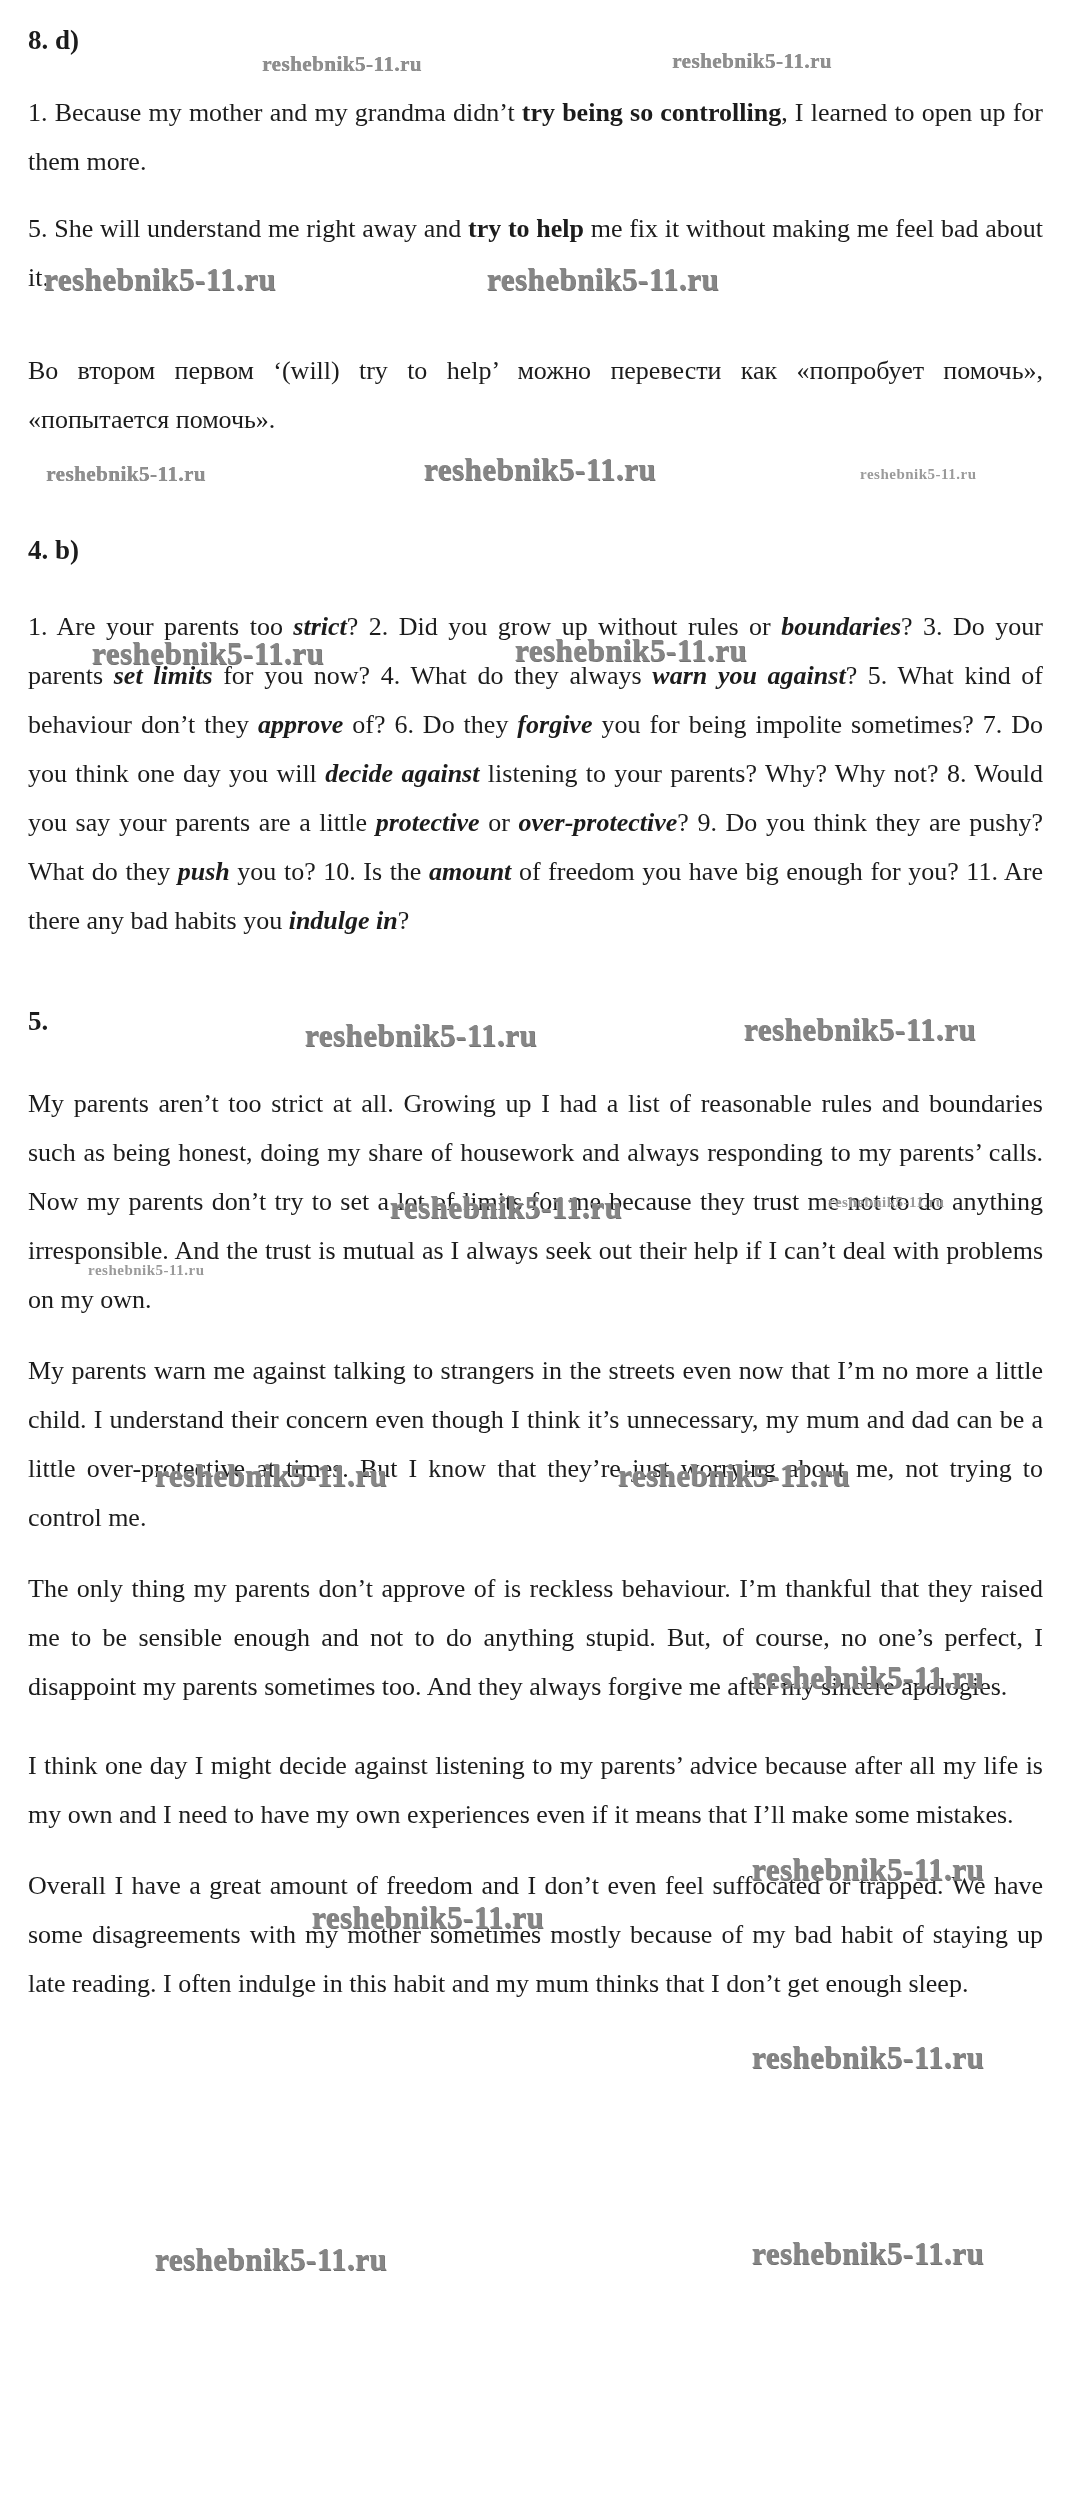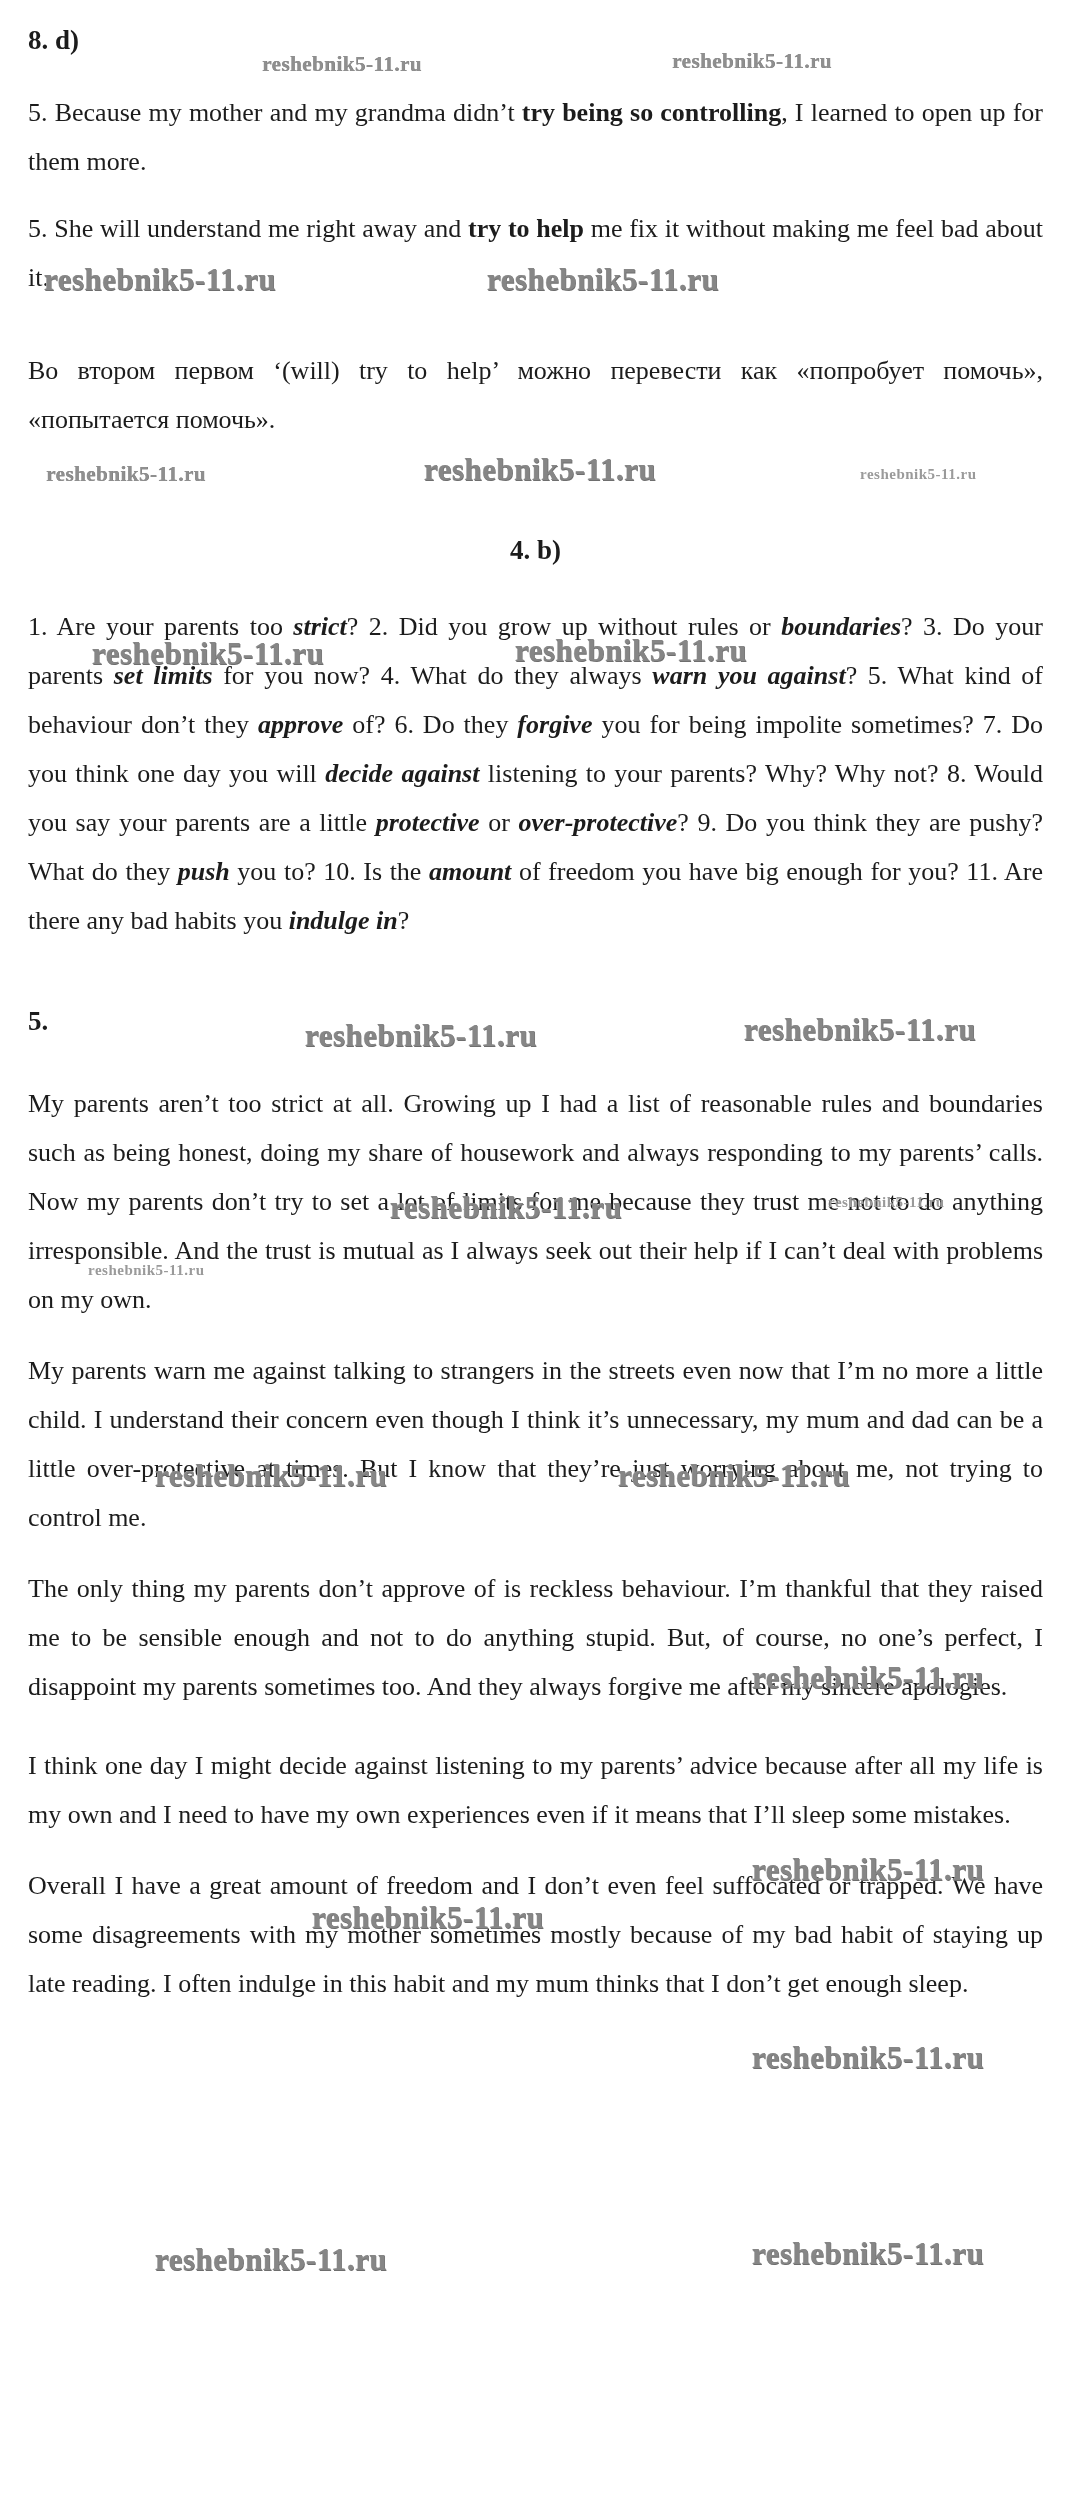--- a/index.html
+++ b/index.html
@@ -35,21 +35,21 @@
     margin: 0 0 18px 0;
   }
   .paras p span.bold { font-weight: bold; }
   .paras p span.italic { font-style: italic; }
   
   #sec0 .paras p:nth-child(2) { margin-bottom: 44px; }
   #sec0 .paras p:nth-child(3) { margin-bottom: 0; }
   #sec0 .paras p:nth-child(4) { margin-bottom: 0; }
   
   #sec1 { margin-top: 88px; }
-  #sec1 h2.heading { margin-bottom: 34px; text-align: center; }
+  #sec1 h2.heading { margin-bottom: 34px; }
   #sec1 .paras p { margin-bottom: 0; }
   
   #sec2 { margin-top: 58px; }
   #sec2 h2.heading { margin-bottom: 40px; }
   #sec2 .paras p { margin-bottom: 22px; }
   #sec2 .paras p:nth-child(3) { margin-bottom: 30px; }
   #sec2 .paras p:nth-child(5) { margin-bottom: 38px; }
   
   .wm-layer {
     position: absolute;
@@ -83,40 +83,40 @@
 </head>
 <body>
 
 <div class="page">
 
   <div class="doc">
 
     <section class="sec" id="sec0">
       <h2 class="heading">8. d)</h2>
       <div class="paras">
-          <p><span>5. Because my mother and my grandma didn’t </span><span class="bold">try being so controlling</span><span>, I learned to open up for them more.</span></p>
+          <p><span>1. Because my mother and my grandma didn’t </span><span class="bold">try being so controlling</span><span>, I learned to open up for them more.</span></p>
           <p><span>5. She will understand me right away and </span><span class="bold">try to help</span><span> me fix it without making me feel bad about it.</span></p>
           <p><span>Во втором первом ‘(will) try to help’ можно перевести как «попробует помочь», «попытается помочь».</span></p>
         </div>
     </section>
 
     <section class="sec" id="sec1">
       <h2 class="heading">4. b)</h2>
       <div class="paras">
           <p><span>1. Are your parents too </span><span class="bold italic">strict</span><span>? 2. Did you grow up without rules or </span><span class="bold italic">boundaries</span><span>? 3. Do your parents </span><span class="bold italic">set limits</span><span> for you now? 4. What do they always </span><span class="bold italic">warn you against</span><span>? 5. What kind of behaviour don’t they </span><span class="bold italic">approve</span><span> of? 6. Do they </span><span class="bold italic">forgive</span><span> you for being impolite sometimes? 7. Do you think one day you will </span><span class="bold italic">decide against</span><span> listening to your parents? Why? Why not? 8. Would you say your parents are a little </span><span class="bold italic">protective</span><span> or </span><span class="bold italic">over-protective</span><span>? 9. Do you think they are pushy? What do they </span><span class="bold italic">push</span><span> you to? 10. Is the </span><span class="bold italic">amount</span><span> of freedom you have big enough for you? 11. Are there any bad habits you </span><span class="bold italic">indulge in</span><span>?</span></p>
         </div>
     </section>
 
     <section class="sec" id="sec2">
       <h2 class="heading">5.</h2>
       <div class="paras">
           <p><span>My parents aren’t too strict at all. Growing up I had a list of reasonable rules and boundaries such as being honest, doing my share of housework and always responding to my parents’ calls. Now my parents don’t try to set a lot of limits for me because they trust me not to do anything irresponsible. And the trust is mutual as I always seek out their help if I can’t deal with problems on my own.</span></p>
           <p><span>My parents warn me against talking to strangers in the streets even now that I’m no more a little child. I understand their concern even though I think it’s unnecessary, my mum and dad can be a little over-protective at times. But I know that they’re just worrying about me, not trying to control me.</span></p>
           <p><span>The only thing my parents don’t approve of is reckless behaviour. I’m thankful that they raised me to be sensible enough and not to do anything stupid. But, of course, no one’s perfect, I disappoint my parents sometimes too. And they always forgive me after my sincere apologies.</span></p>
-          <p><span>I think one day I might decide against listening to my parents’ advice because after all my life is my own and I need to have my own experiences even if it means that I’ll sleep some mistakes.</span></p>
+          <p><span>I think one day I might decide against listening to my parents’ advice because after all my life is my own and I need to have my own experiences even if it means that I’ll make some mistakes.</span></p>
           <p><span>Overall I have a great amount of freedom and I don’t even feel suffocated or trapped. We have some disagreements with my mother sometimes mostly because of my bad habit of staying up late reading. I often indulge in this habit and my mum thinks that I don’t get enough sleep.</span></p>
         </div>
     </section>
 
   </div>
 
   <div class="wm-layer">
       <span class="wm sm" style="left: 262px; top: 52px;">reshebnik5-11.ru</span>
       <span class="wm sm" style="left: 672px; top: 49px;">reshebnik5-11.ru</span>
       <span class="wm lg" style="left: 44px; top: 262px;">reshebnik5-11.ru</span>

